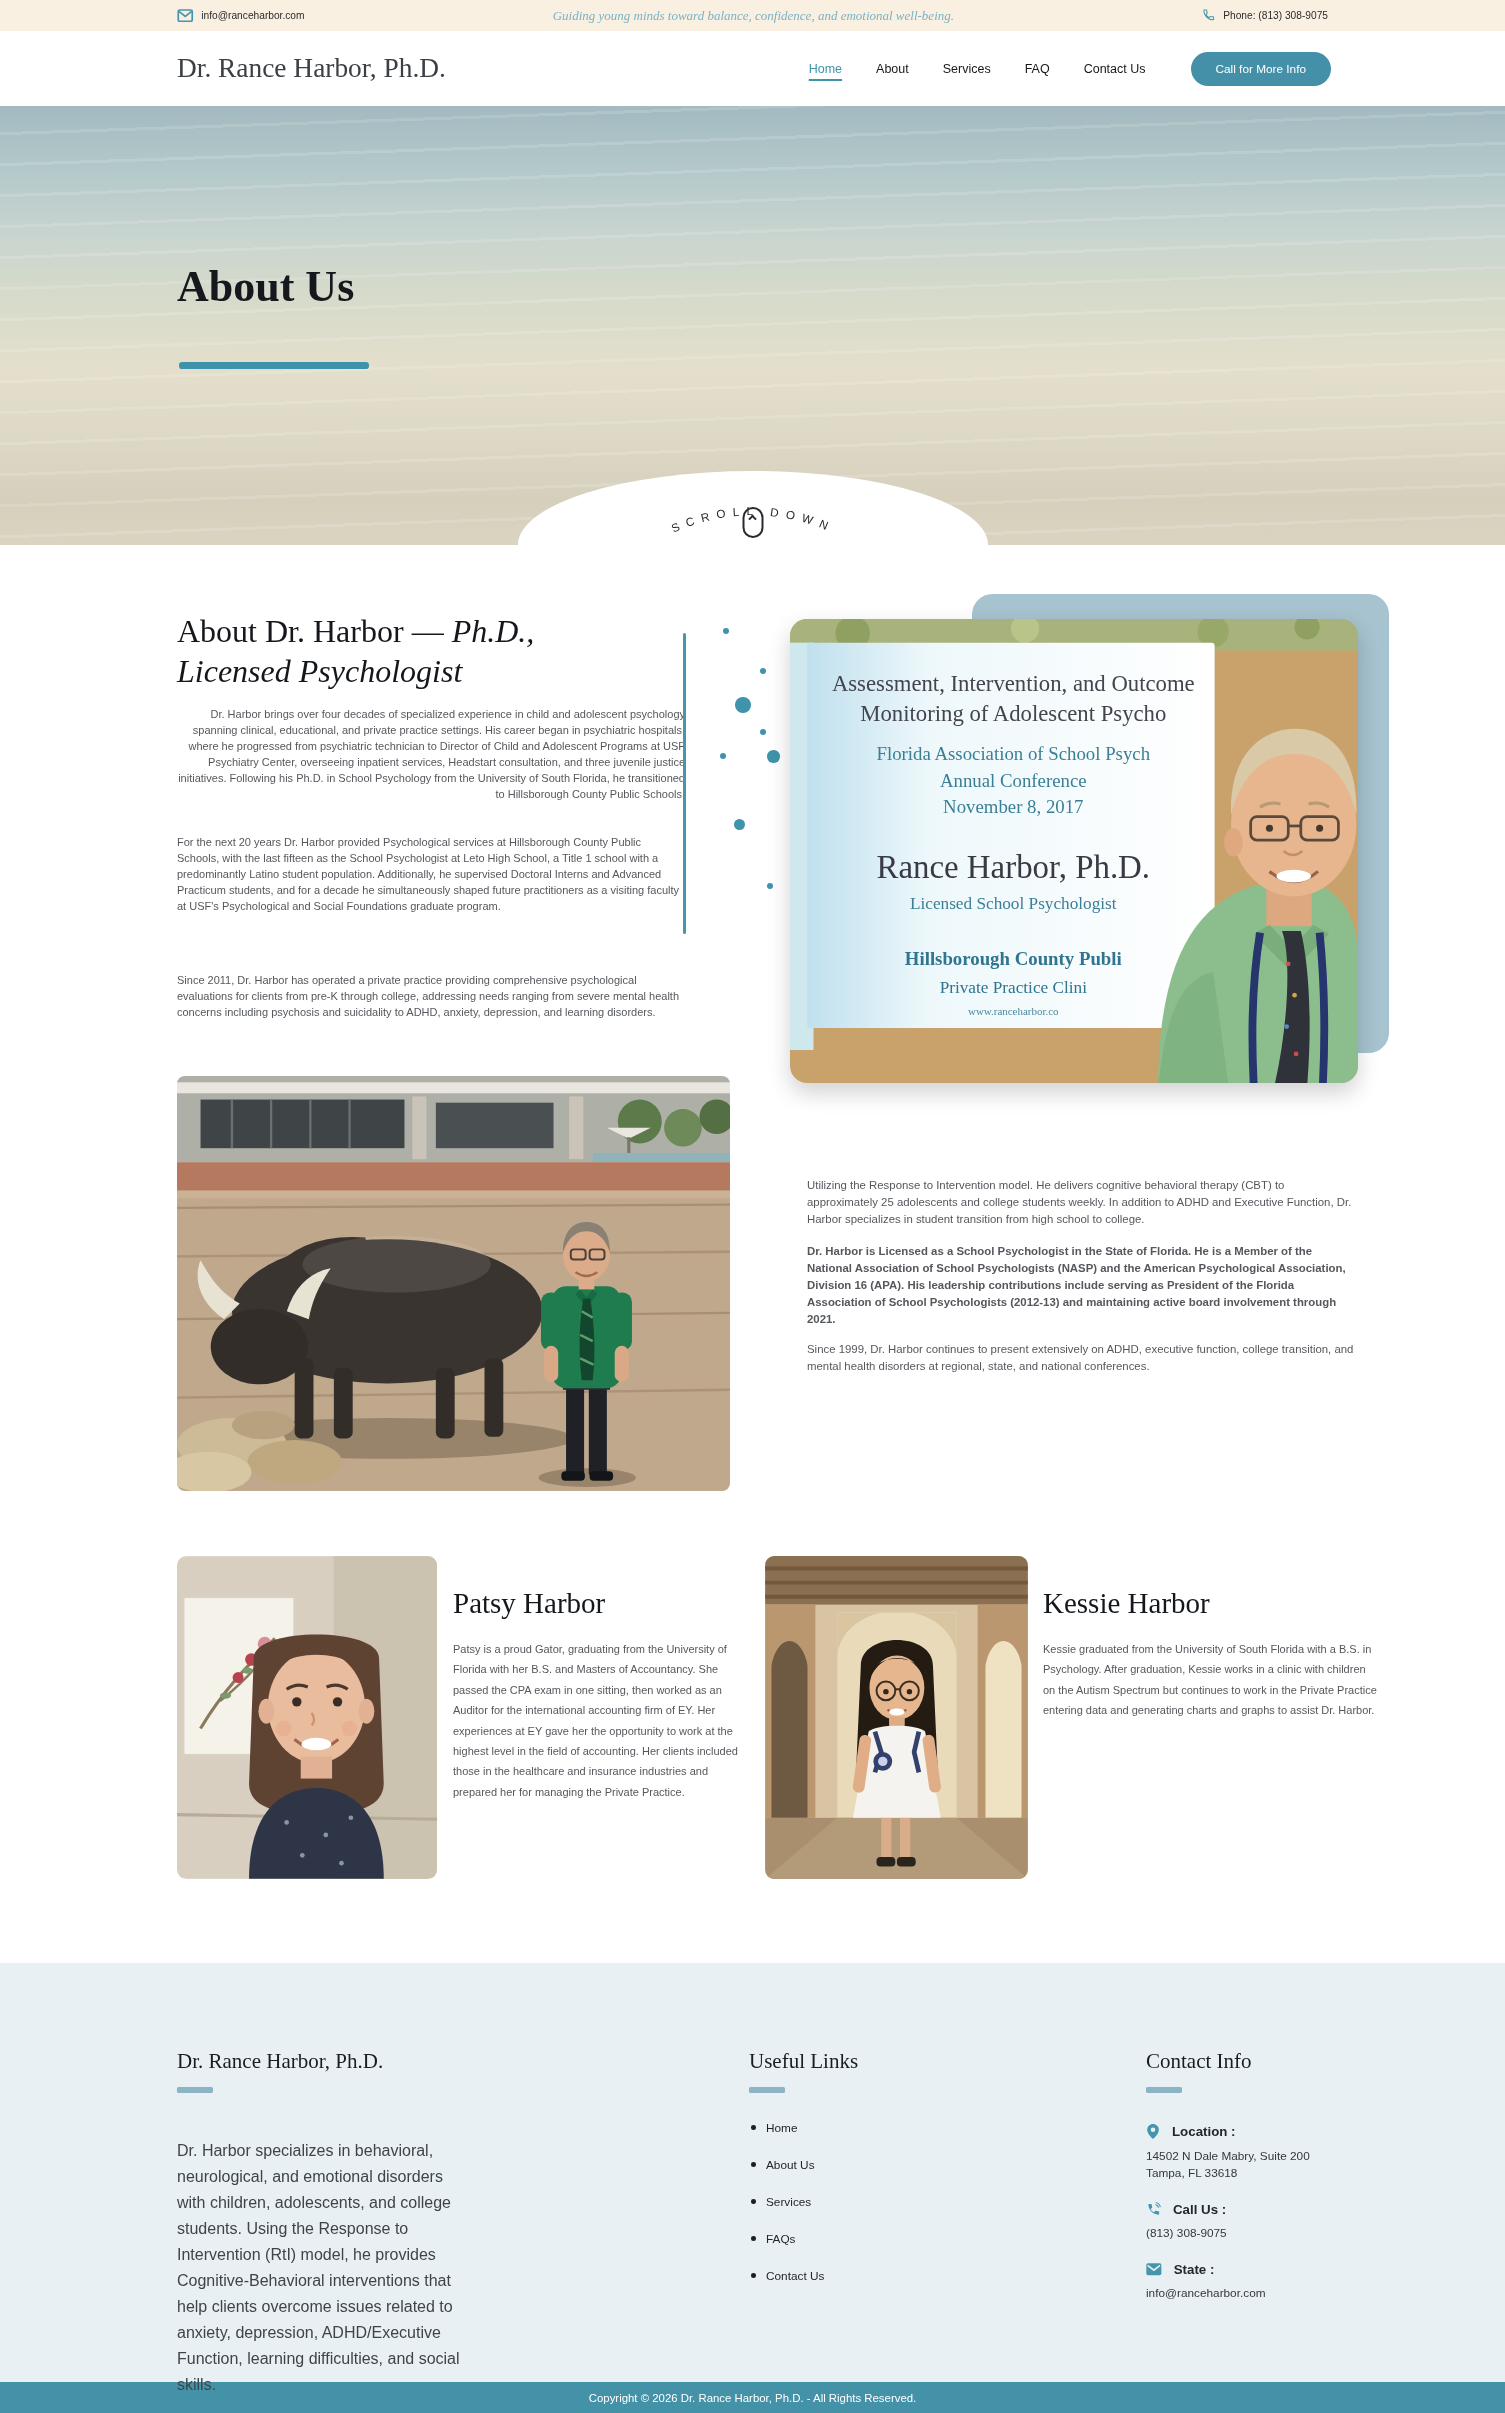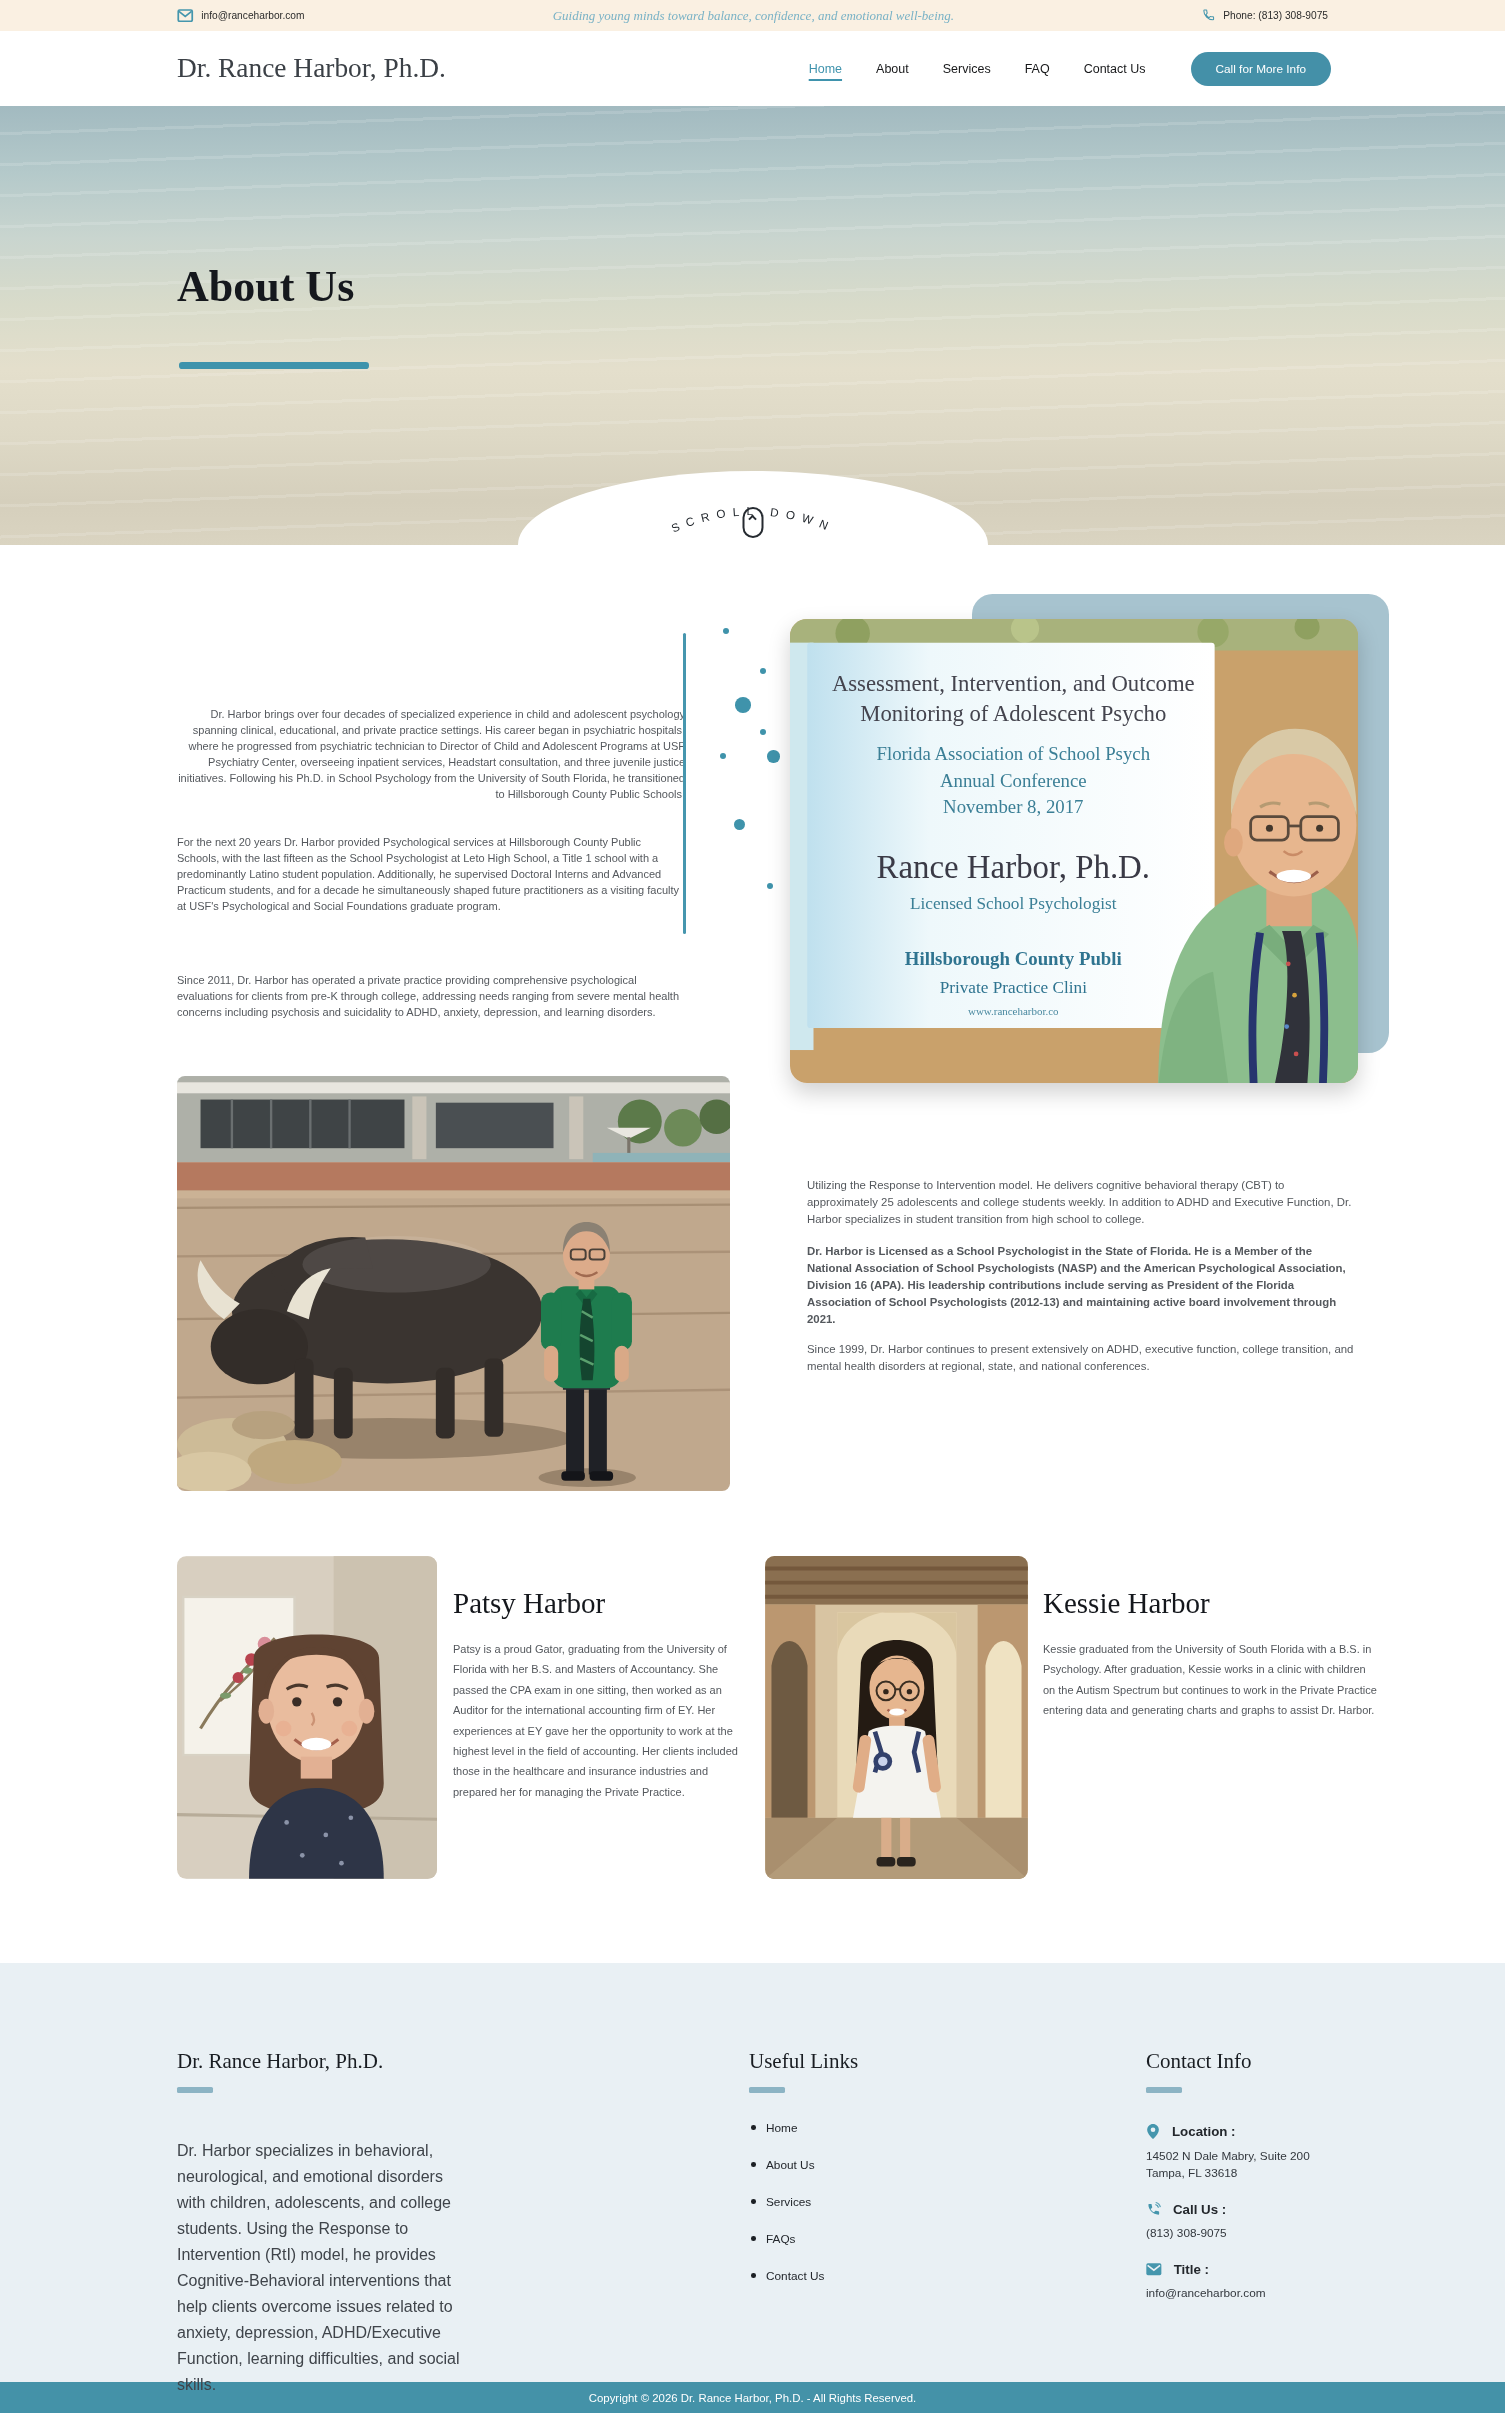--- a/index.html
+++ b/index.html
@@ -178,20 +178,21 @@
         </defs>
       <text><textPath href="#scrollArc" startOffset="50%" text-anchor="middle">SCROLL DOWN</textPath></text>
     </svg>
     <div class="mouse">
         <span class="chev"></span>
       </div>
   </div>
 </section>
 
 <section class="about">
+  <h2><span>About Dr. Harbor — </span><span class="it">Ph.D., Licensed Psychologist</span></h2>
 
   <p class="p pl p1">Dr. Harbor brings over four decades of specialized experience in child and adolescent psychology spanning clinical, educational, and private practice settings. His career began in psychiatric hospitals, where he progressed from psychiatric technician to Director of Child and Adolescent Programs at USF Psychiatry Center, overseeing inpatient services, Headstart consultation, and three juvenile justice initiatives. Following his Ph.D. in School Psychology from the University of South Florida, he transitioned to Hillsborough County Public Schools.</p>
   <p class="p pl p2">For the next 20 years Dr. Harbor provided Psychological services at Hillsborough County Public Schools, with the last fifteen as the School Psychologist at Leto High School, a Title 1 school with a predominantly Latino student population. Additionally, he supervised Doctoral Interns and Advanced Practicum students, and for a decade he simultaneously shaped future practitioners as a visiting faculty at USF's Psychological and Social Foundations graduate program.</p>
   <p class="p pl p3">Since 2011, Dr. Harbor has operated a private practice providing comprehensive psychological evaluations for clients from pre-K through college, addressing needs ranging from severe mental health concerns including psychosis and suicidality to ADHD, anxiety, depression, and learning disorders.</p>
 
   <div class="vline"></div>
   <div class="dot" style="left:723px; top:83px; width:6.3px; height:6.3px;"></div>
   <div class="dot" style="left:760px; top:123px; width:6.3px; height:6.3px;"></div>
   <div class="dot" style="left:735px; top:152px; width:15.7px; height:15.7px;"></div>
   <div class="dot" style="left:760px; top:184px; width:6.3px; height:6.3px;"></div>
@@ -475,21 +476,21 @@
         </svg>
         <span>Call Us :</span>
       </div>
       <p class="cval link">(813) 308-9075</p>
 
       <div class="crow">
         <svg width="15.7" height="12.5" viewBox="0 0 24 19">
           <rect x="0.5" y="0.5" width="23" height="18" rx="2.5" fill="#4596ad"></rect>
           <path d="M2.5 3.5 L12 11 L21.5 3.5" fill="none" stroke="#e9f0f4" stroke-width="2.4"></path>
         </svg>
-        <span>Title :</span>
+        <span>State :</span>
       </div>
       <p class="cval link">info@ranceharbor.com</p>
     </div>
   </div>
 </footer>
 
 <div class="copybar">
   <span>Copyright © 2026 Dr. Rance Harbor, Ph.D. - All Rights Reserved.</span>
 </div>
 

